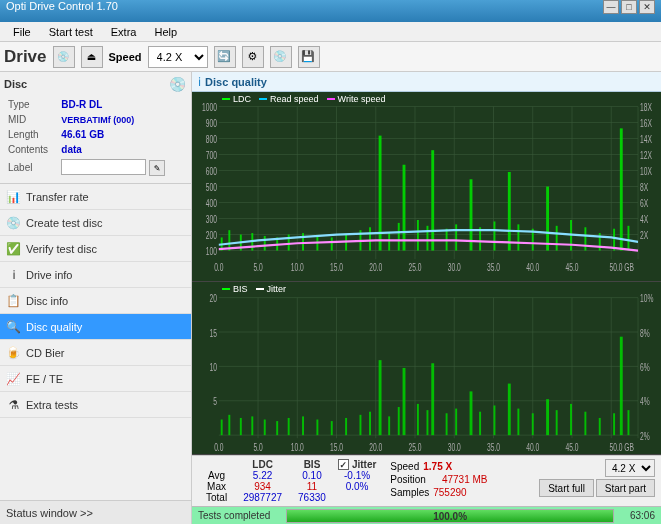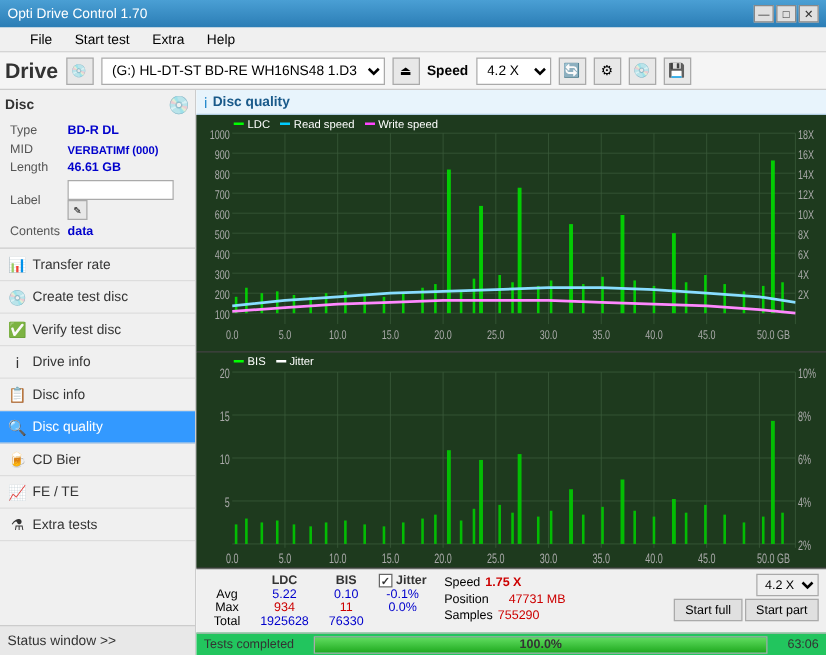--- a/index.html
+++ b/index.html
@@ -4,40 +4,39 @@
   <style>
     * { box-sizing: border-box; margin: 0; padding: 0; }
     body { font-family: 'Segoe UI', Tahoma, sans-serif; font-size: 11px; background: #f0f0f0; width: 661px; height: 524px; overflow: hidden; }
 
     
     .titlebar {
       background: linear-gradient(to bottom, #4a9fd4, #2b7db5);
       color: white;
       height: 22px;
       display: flex;
-      align-items: center;
       padding: 0 6px;
       justify-content: space-between;
     }
     .titlebar-title { font-size: 11px; font-weight: normal; }
     .titlebar-controls { display: flex; gap: 2px; }
     .titlebar-btn {
       width: 16px; height: 14px; background: #e0e0e0; border: 1px solid #888;
       font-size: 9px; display: flex; align-items: center; justify-content: center;
       cursor: pointer; color: #333;
     }
 
     
     .menubar {
       background: #f0f0f0;
       border-bottom: 1px solid #ccc;
       height: 20px;
       display: flex;
       align-items: center;
-      padding: 0 19px;
+      padding: 0 8px;
       gap: 8px;
     }
     .menubar-item { font-size: 11px; padding: 2px 5px; cursor: pointer; }
 
     
     .drivetoolbar {
       background: #f5f5f5;
       border-bottom: 1px solid #ccc;
       height: 30px;
       display: flex;
@@ -69,21 +68,21 @@
     }
 
     
     .main-layout {
       display: flex;
       height: calc(524px - 22px - 20px - 30px);
     }
 
     
     .sidebar {
-      width: 157px;
+      width: 192px;
       background: #f0f0f0;
       border-right: 1px solid #ccc;
       display: flex;
       flex-direction: column;
       flex-shrink: 0;
     }
 
     
     .disc-panel {
       border-bottom: 1px solid #ccc;
@@ -205,21 +204,21 @@
     }
     .progress-bar-fill {
       height: 100%; background: linear-gradient(to bottom, #60dd60, #20aa20);
     }
     .progress-text {
       position: absolute; top: 50%; left: 50%; transform: translate(-50%, -50%);
       font-size: 10px; color: #333; font-weight: bold;
     }
 
     .status-bar {
-      display: flex; align-items: center; background: #22c55e;
+      display: flex; align-items: center; background: #86efac;
       border-top: 1px solid #bbb; height: 18px; padding: 0 6px; gap: 8px;
       font-size: 10px;
     }
     .status-text { color: #333; }
     .status-time { color: #333; margin-left: auto; }
   </style>
 </head>
 <body>
 
 <div class="titlebar">
@@ -234,23 +233,20 @@
 <div class="menubar">
   <span class="menubar-item">File</span>
   <span class="menubar-item">Start test</span>
   <span class="menubar-item">Extra</span>
   <span class="menubar-item">Help</span>
 </div>
 
 <div class="drivetoolbar">
   <span class="drive-label">Drive</span>
   <div class="drive-btn">💿</div>
-  <select class="drive-select">
-    <option>(G:)  HL-DT-ST BD-RE  WH16NS48 1.D3</option>
-  </select>
   <div class="drive-btn">⏏</div>
   <span class="speed-label">Speed</span>
   <select class="speed-select">
     <option>4.2 X</option>
   </select>
   <div class="toolbar-icon-btn">🔄</div>
   <div class="toolbar-icon-btn">⚙</div>
   <div class="toolbar-icon-btn">💿</div>
   <div class="toolbar-icon-btn">💾</div>
 </div>
@@ -272,29 +268,29 @@
         </tr>
         <tr>
           <td class="label">MID</td>
           <td class="value" style="font-size:9px">VERBATIMf (000)</td>
         </tr>
         <tr>
           <td class="label">Length</td>
           <td class="value">46.61 GB</td>
         </tr>
         <tr>
+          <td class="label">Contents</td>
+          <td class="value">data</td>
+        </tr>
+        <tr>
           <td class="label">Label</td>
           <td>
             <input class="label-input" type="text" style="">
             <button class="label-btn">✎</button>
           </td>
-        </tr>
-        <tr>
-          <td class="label">Contents</td>
-          <td class="value">data</td>
         </tr>
       </tbody>
         </table>
     </div>
 
     <div id="nav-items">
     <div class="nav-item">
           <span class="nav-icon">📊</span>
           <span>Transfer rate</span>
         </div>
@@ -611,21 +607,21 @@
               <td class="blue">-0.1%</td>
             </tr>
             <tr>
               <td>Max</td>
               <td class="red">934</td>
               <td class="red">11</td>
               <td class="blue">0.0%</td>
             </tr>
             <tr>
               <td>Total</td>
-              <td class="blue">1925628</td>
+              <td class="blue">2987727</td>
               <td class="blue">76330</td>
               <td></td>
             </tr>
           </tbody>
         </table>
 
         <div style="display:flex; flex-direction:column; gap:2px; font-size:10px; margin-top:2px;">
           <div style="display:flex; gap:4px; align-items:center;">
             <span>Speed</span>
             <span style="color:#cc0000; font-weight:bold;">1.75 X</span>

